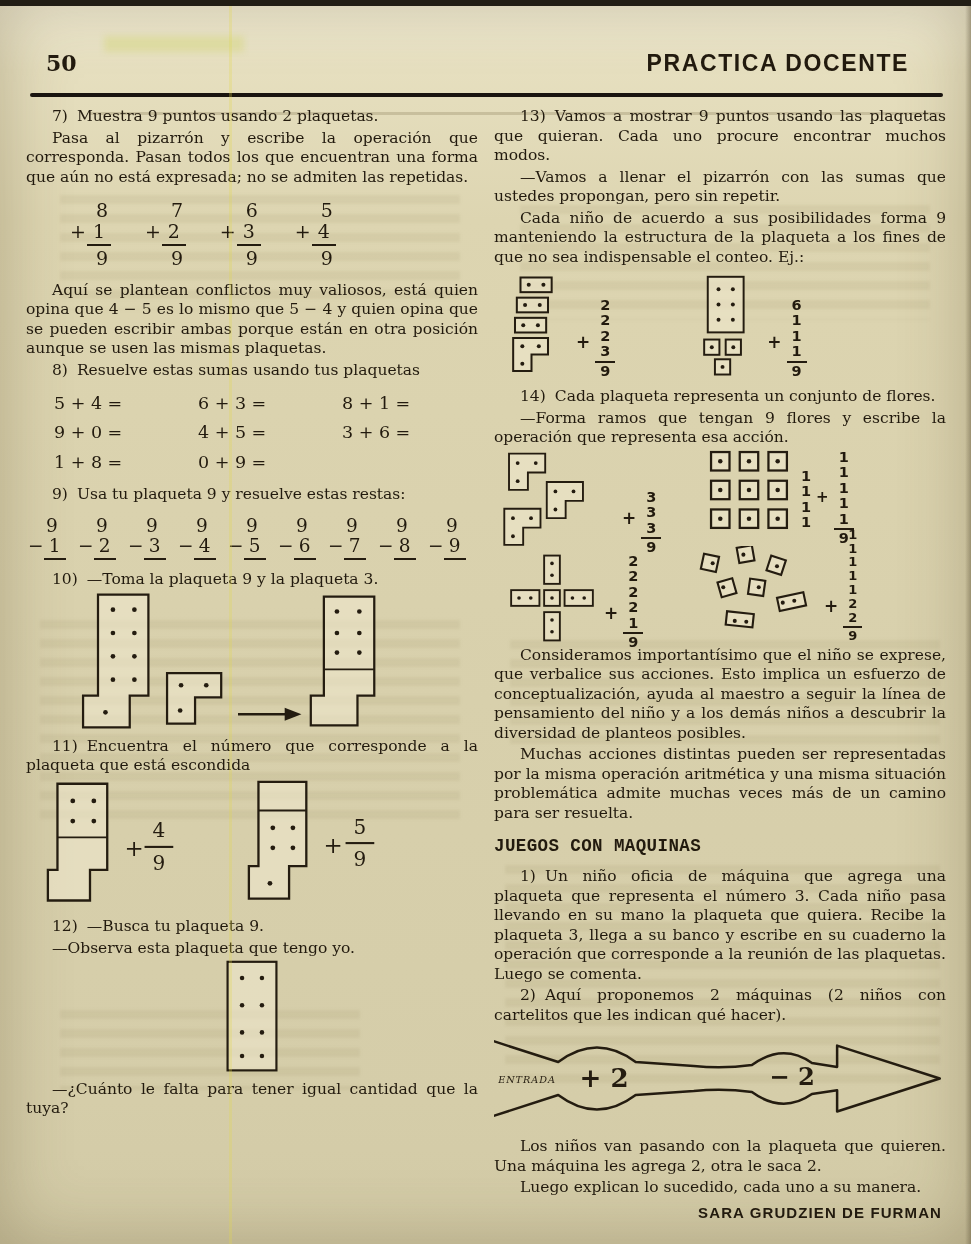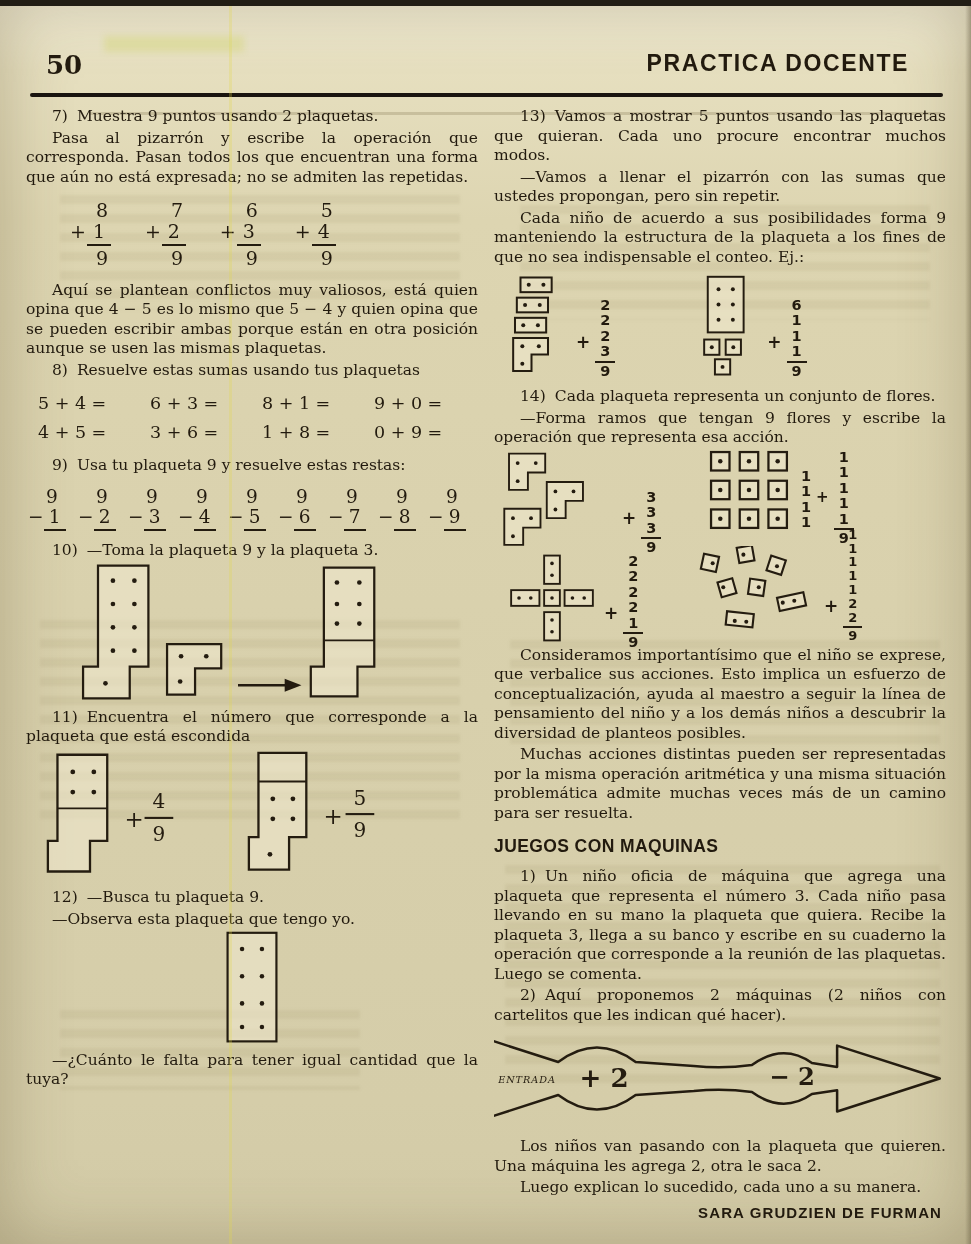--- a/index.html
+++ b/index.html
@@ -7,21 +7,21 @@
         background:linear-gradient(180deg,#f2edd6 0px,#e6dfbf 70px,#ddd5b1 220px,#d8d0ac 700px,#d5cda9 1100px,#d2caa6 100%);
         font-family:"DejaVu Serif",serif;color:#221a0e;
         box-shadow:inset 0 0 70px rgba(90,75,40,.32);}
   .edge-top{position:absolute;left:0;top:0;width:100%;height:6px;background:#211d15;z-index:6}
   .edge-right{position:absolute;right:0;top:0;width:6px;height:100%;background:linear-gradient(90deg,rgba(0,0,0,0),rgba(70,60,35,.35));z-index:5}
   .streak{position:absolute;left:229px;top:0;width:3px;height:100%;background:rgba(228,216,74,.28);z-index:4}
   .smudge{position:absolute;left:104px;top:36px;width:140px;height:16px;background:rgba(205,214,96,.33);filter:blur(3px);z-index:4}
   .ghost{position:absolute;z-index:1;opacity:.55;filter:blur(1.4px);
          background:repeating-linear-gradient(180deg,rgba(122,109,62,.16) 0 9px,rgba(0,0,0,0) 9px 19px)}
 
-  .pgnum{position:absolute;left:46px;top:50px;font-size:26px;font-weight:bold;z-index:3}
+  .pgnum{position:absolute;left:46px;top:50px;font-size:22px;font-weight:bold;z-index:3}
   .ptitle{position:absolute;right:62px;top:50px;font-family:"Liberation Sans",sans-serif;font-weight:bold;
           font-size:23px;letter-spacing:1.6px;z-index:3}
   .rule{position:absolute;left:30px;right:28px;top:93px;height:4px;background:#19140f;border-radius:2px;z-index:3}
   .rule2{position:absolute;left:90px;right:30px;top:112px;height:3px;background:rgba(130,118,80,.28);z-index:2}
 
   .col{position:absolute;top:107px;width:452px;height:1134px;overflow:hidden;
        font-size:15.5px;line-height:1.26;text-align:justify;z-index:3}
   .col-left{left:26px}
   .col-right{left:494px}
   p{margin:0 0 2px 0}
@@ -30,22 +30,22 @@
 
   
   .vsum-row{display:flex;gap:34px;margin:13px 0 12px 44px}
   .vsum{font-size:19px;line-height:1.12}
   .vsum .vs-top{padding-left:26px}
   .vsum .vs-mid .plus{margin-right:1px}
   .vsum .addend{display:inline-block;min-width:24px;text-align:center;border-bottom:2px solid #241c10;padding-bottom:1px}
   .vsum .vs-res{padding-left:26px;padding-top:2px}
 
   
-  .sumgrid{display:grid;grid-template-columns:repeat(4,1fr);row-gap:7px;column-gap:8px;
-           margin:12px 0 12px 12px;font-size:17.5px}
+  .sumgrid{display:grid;grid-template-columns:repeat(3,1fr);row-gap:7px;column-gap:8px;
+           margin:12px 0 12px 28px;font-size:17.5px}
   .sumgrid span{white-space:nowrap}
 
   
   .vsub-row{display:flex;gap:9px;margin:12px 0 10px 2px}
   .vsub{font-size:18.5px;line-height:1.1;width:41px}
   .vsub .vs-top{padding-left:18px}
   .vsub .sub{display:inline-block;min-width:22px;text-align:center;border-bottom:2px solid #241c10;padding-bottom:1px}
 
   .diag{position:relative;z-index:3}
   svg text{font-family:"DejaVu Serif",serif;fill:#241c10}
@@ -55,21 +55,21 @@
   .fcol{display:flex;align-items:flex-end;gap:5px}
   .fcol .plus{font-family:"DejaVu Sans",sans-serif;font-weight:bold;font-size:17px;margin-bottom:26px}
   .stack{display:flex;flex-direction:column;align-items:center;font-family:"DejaVu Sans",sans-serif;
          font-weight:bold;font-size:14.5px;line-height:1.07}
   .stack .sum{border-top:2px solid #241c10;padding:1px 5px 0;margin-top:1px}
 
   .g2nums{display:flex;align-items:flex-end;gap:5px}
   .g2nums .colA{transform:translateY(-16px)}
   .g2nums .plus{font-family:"DejaVu Sans",sans-serif;font-weight:bold;font-size:15px;margin-bottom:40px}
 
-  .h-juegos{font-family:Liberation Sans, sans-serif;font-weight:bold;font-size:17.5px;
+  .h-juegos{font-family:Liberation Mono, monospace;font-weight:bold;font-size:17.5px;
             letter-spacing:.4px;margin:12px 0 10px 0;text-align:left}
   .footer{font-family:"Liberation Sans",sans-serif;font-weight:bold;font-size:15px;
           letter-spacing:1.1px;text-align:right;padding-right:4px;margin-top:6px}
   .machine-wrap{margin:8px 0 6px -12px}
 </style>
 </head>
 <body>
 
 <div class="page">
 
@@ -263,21 +263,21 @@
             <circle cx="46" cy="106" r="2.5"></circle>
         </g>
       </svg>
     </div>
 
     <p class="ind">—¿Cuánto le falta para tener igual cantidad que la tuya?</p>
   </div>
 
   <div class="col col-right">
 
-    <p class="ind"><span class="lead">13)</span><span>Vamos a mostrar 5 puntos usando las plaquetas que quieran. Cada uno procure encontrar muchos modos.</span></p>
+    <p class="ind"><span class="lead">13)</span><span>Vamos a mostrar 9 puntos usando las plaquetas que quieran. Cada uno procure encontrar muchos modos.</span></p>
     <p class="ind">—Vamos a llenar el pizarrón con las sumas que ustedes propongan, pero sin repetir.</p>
     <p class="ind">Cada niño de acuerdo a sus posibilidades forma 9 manteniendo la estructura de la plaqueta a los fines de que no sea indispensable el conteo. Ej.:</p>
 
     <div class="exrow" style="gap:72px;margin-left:10px">
       <div style="display:flex;gap:6px">
         <svg width="66" height="104" viewBox="0 0 72 112">
           <rect x="18" y="2" width="34" height="16" fill="rgba(240,234,208,.55)" stroke="#241c10" stroke-width="2.2"></rect>
           <circle cx="27" cy="10" r="2.2" fill="#241c10"></circle>
             <circle cx="43" cy="10" r="2.2" fill="#241c10"></circle>
           <rect x="14" y="24" width="34" height="16" fill="rgba(240,234,208,.55)" stroke="#241c10" stroke-width="2.2"></rect>

